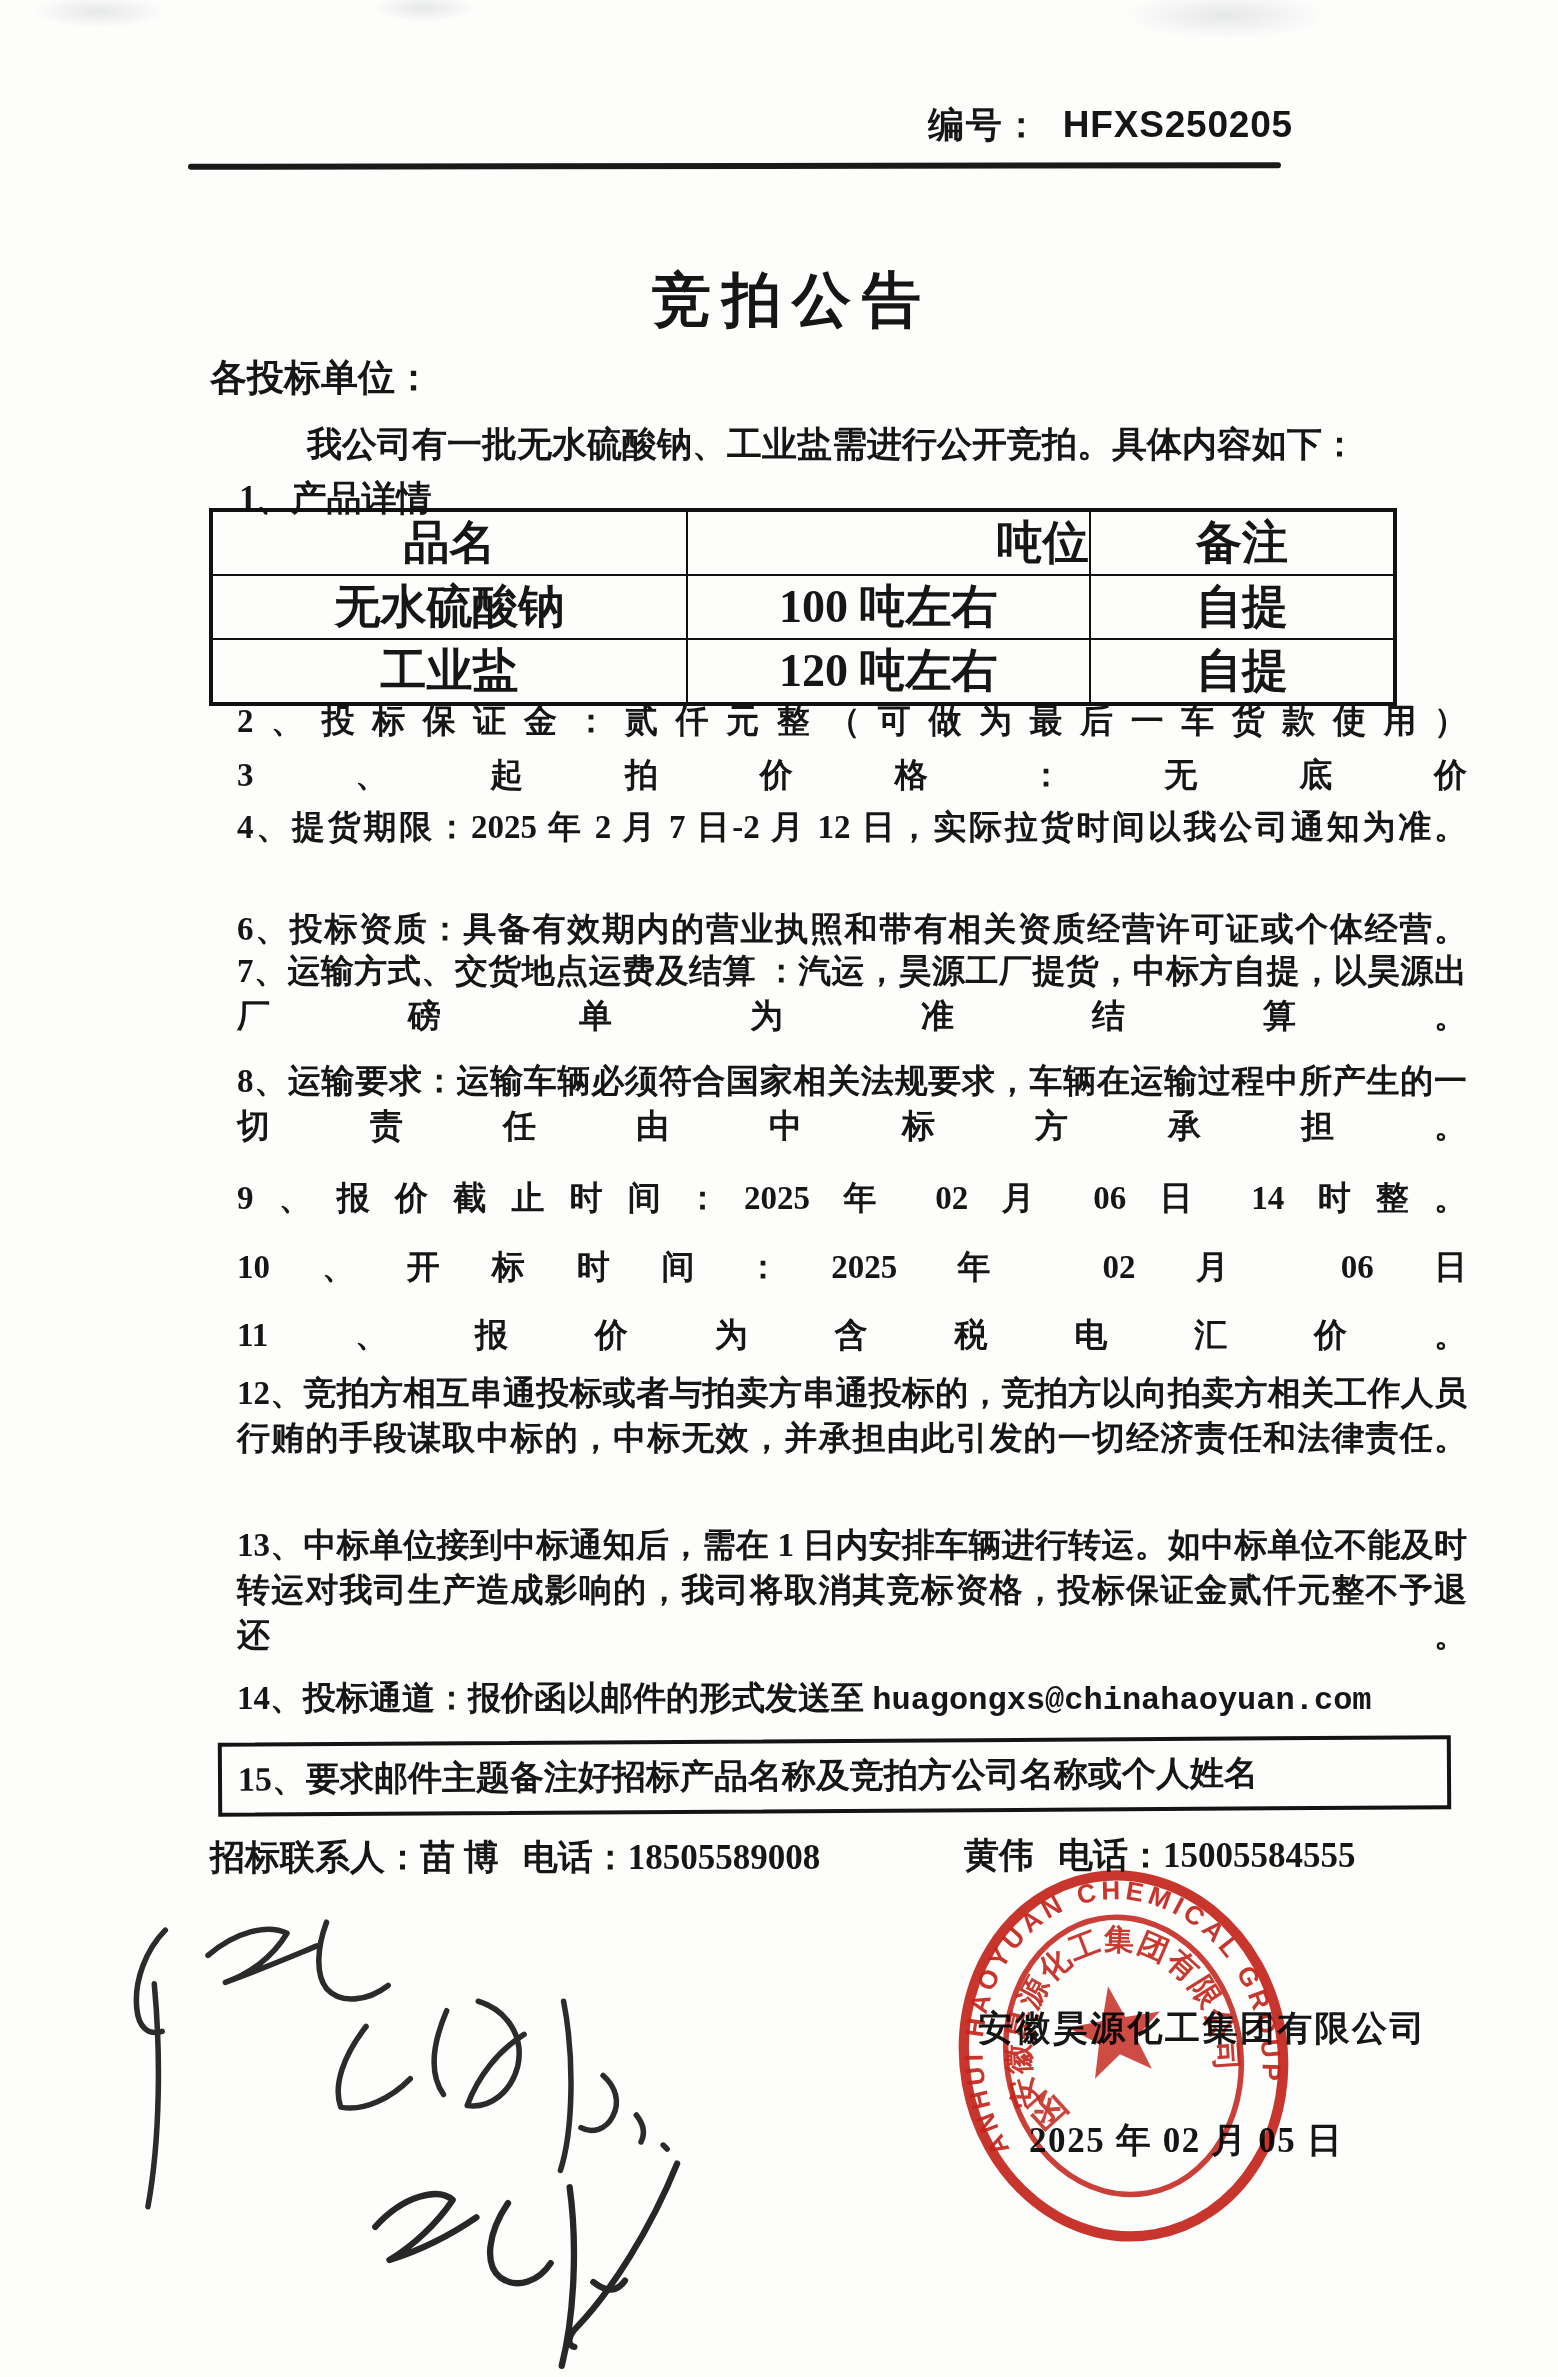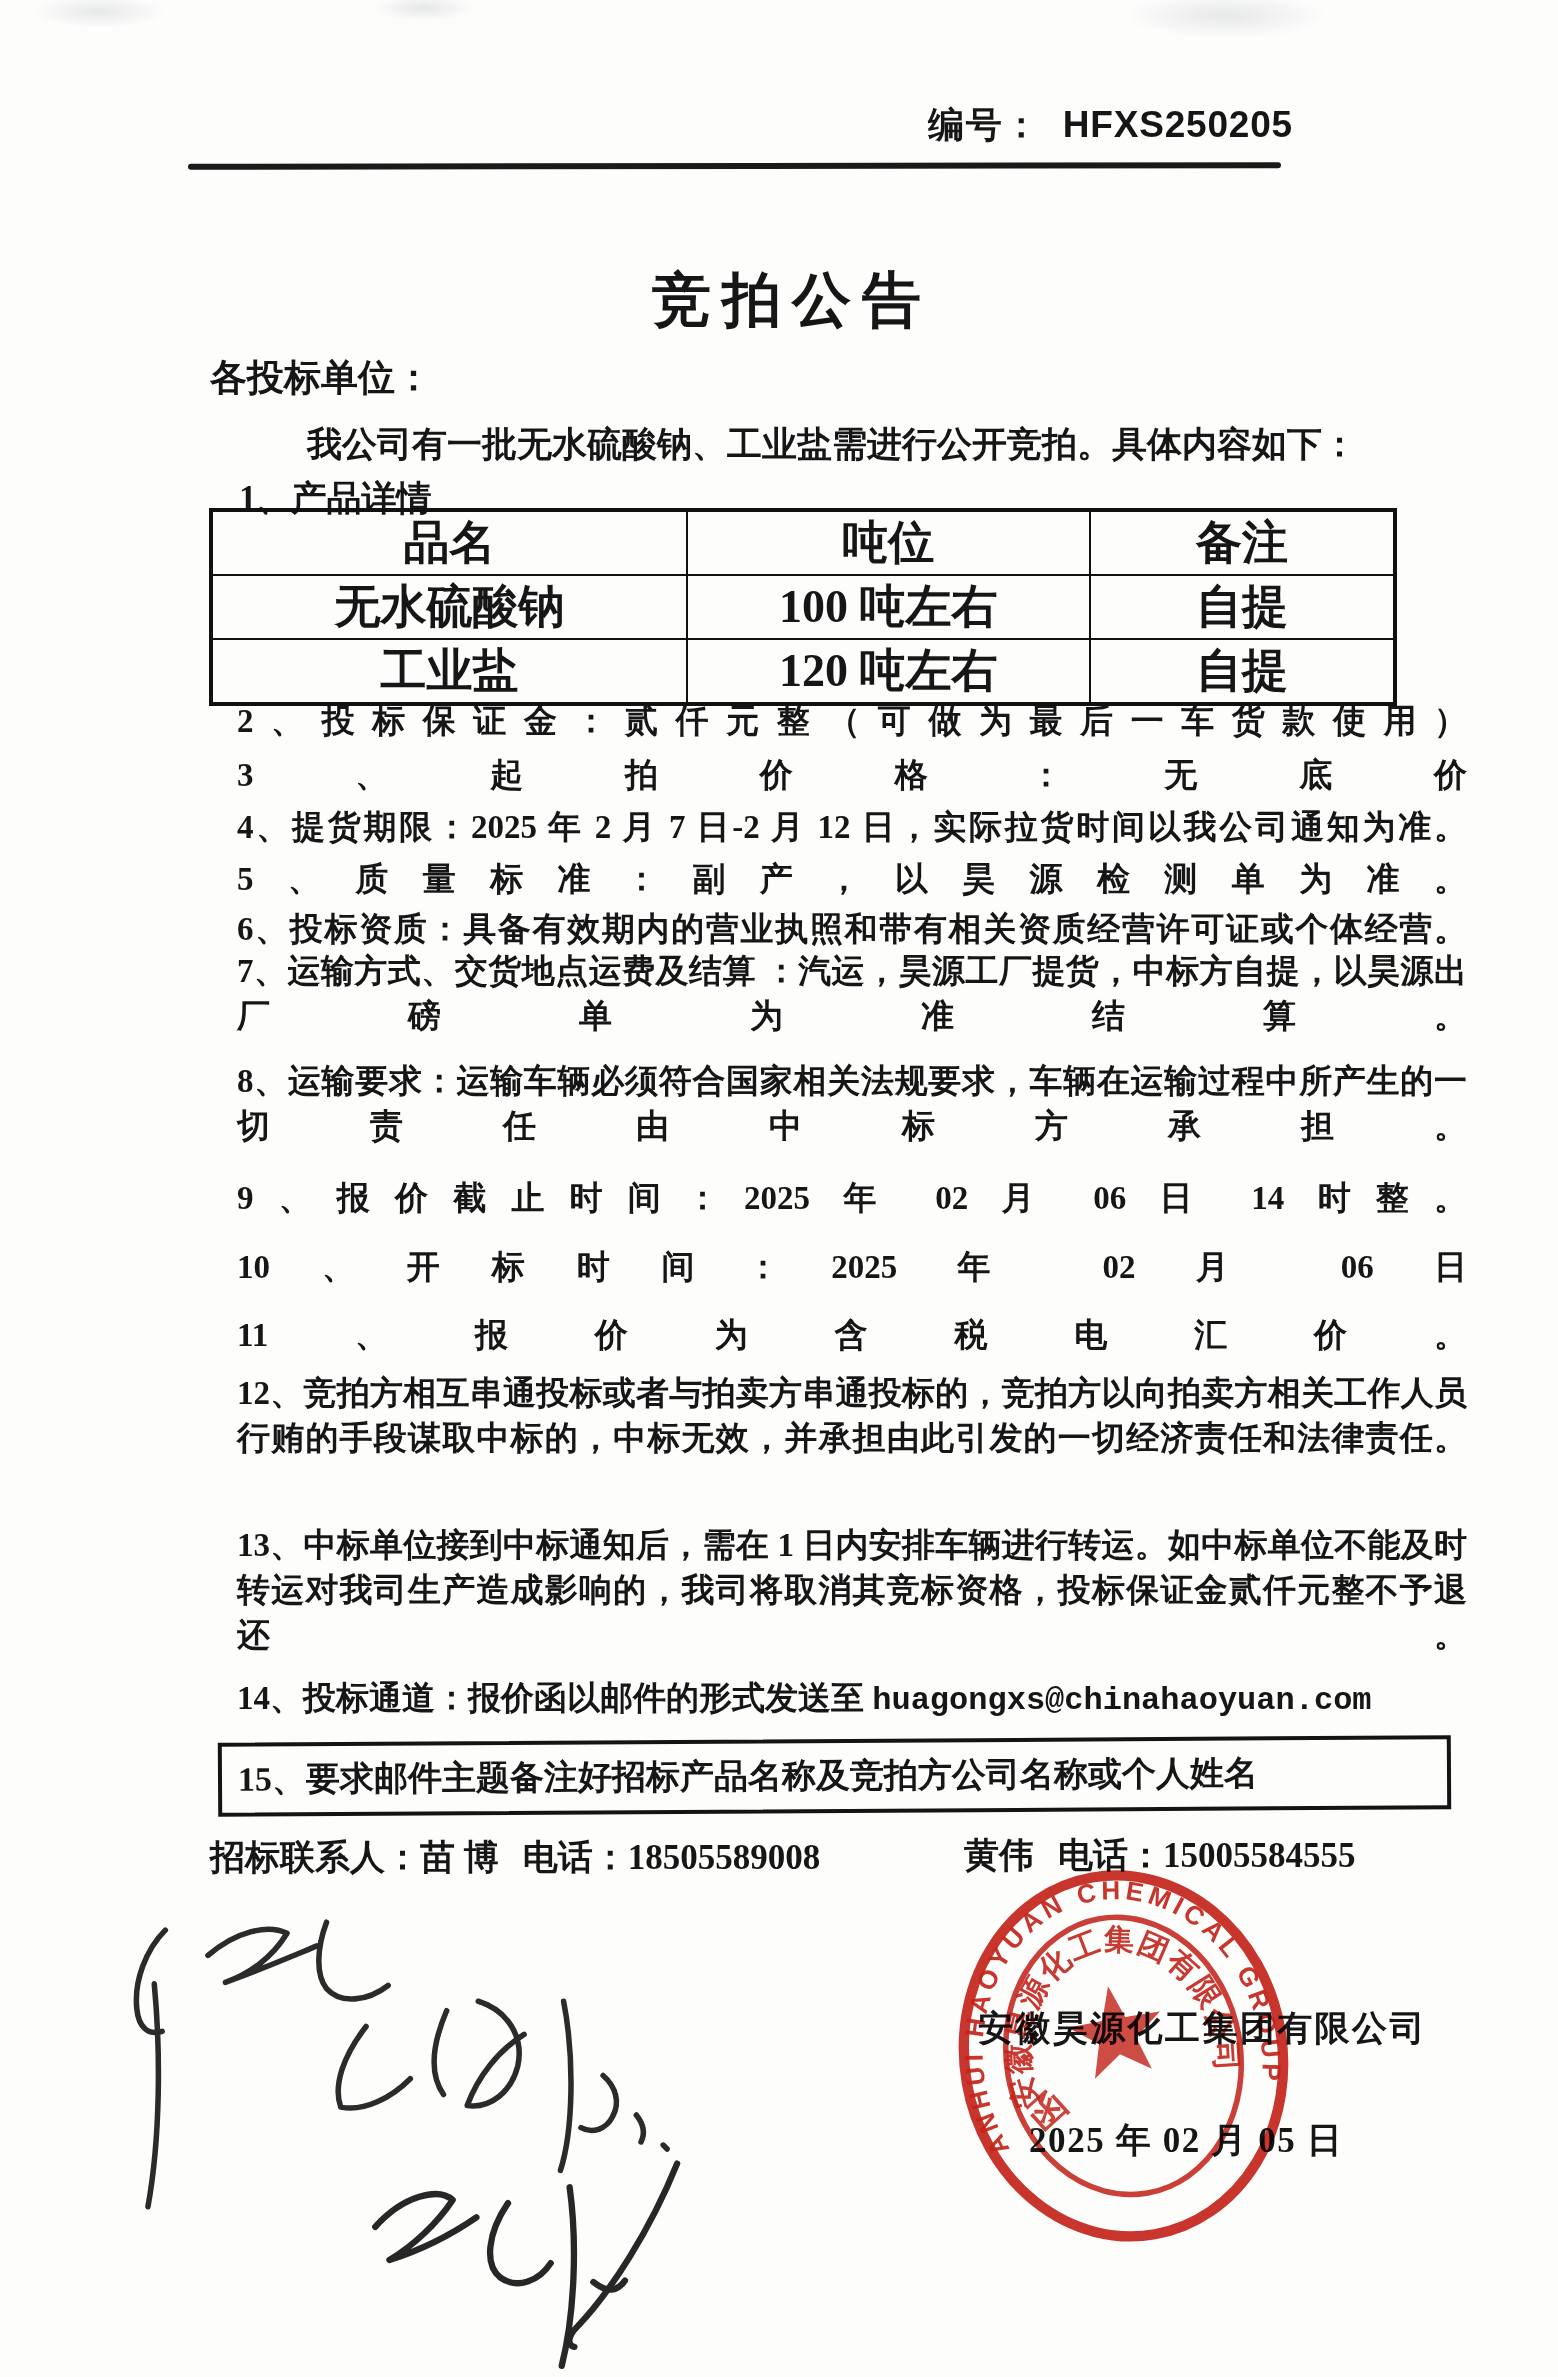--- a/index.html
+++ b/index.html
@@ -45,21 +45,21 @@
     position:absolute;top:508px;left:209px;width:1188px;
     border-collapse:collapse;table-layout:fixed;
     font-size:46px;font-weight:700;text-align:center;
   }
   table.products td,table.products th{
     border:2.4px solid #111;padding:0;vertical-align:middle;
   }
   table.products{border:4px solid #111;}
   table.products tr.hd td{height:57px;}
   table.products tr.rw td{height:60px;}
-  .c1{width:40.2%;} .c2{width:34.1%;} .c3{width:25.7%;}
+  .c1{width:40.2%;} .c2{width:34.1%;text-align:right;} .c3{width:25.7%;}
 
   .item{
     left:237px;width:1230px;
     font-size:33px;font-weight:700;line-height:45px;
     text-align:justify;
   }
   .item:after{content:"";display:inline-block;width:100%;}
   .email{
     font-family:"Liberation Mono","DejaVu Sans Mono",monospace;
     font-size:32px;font-weight:700;letter-spacing:0;
@@ -119,21 +119,20 @@
         <td>工业盐</td>
         <td>120 吨左右</td>
         <td>自提</td>
       </tr>
     </tbody>
   </table>
 
   <div class="abs item" style="top:699px">2、投标保证金：贰仟元整（可做为最后一车货款使用）</div>
   <div class="abs item" style="top:753px">3、起拍价格：无底价</div>
   <div class="abs item" style="top:805px">4、提货期限：2025 年 2 月 7 日-2 月 12 日，实际拉货时间以我公司通知为准。</div>
-  <div class="abs item" style="top:857px">5、质量标准：副产，以昊源检测单为准。</div>
   <div class="abs item" style="top:907px">6、投标资质：具备有效期内的营业执照和带有相关资质经营许可证或个体经营。</div>
   <div class="abs item" style="top:949px">7、运输方式、交货地点运费及结算 ：汽运，昊源工厂提货，中标方自提，以昊源出厂磅单为准结算。</div>
   <div class="abs item" style="top:1059px">8、运输要求：运输车辆必须符合国家相关法规要求，车辆在运输过程中所产生的一切责任由中标方承担。</div>
   <div class="abs item" style="top:1176px">9、报价截止时间：2025 年 02 月 06 日 14 时整。</div>
   <div class="abs item" style="top:1245px">10、开标时间：2025 年 02 月 06 日</div>
   <div class="abs item" style="top:1313px">11、报价为含税电汇价。</div>
   <div class="abs item" style="top:1371px">12、竞拍方相互串通投标或者与拍卖方串通投标的，竞拍方以向拍卖方相关工作人员行贿的手段谋取中标的，中标无效，并承担由此引发的一切经济责任和法律责任。</div>
   <div class="abs item" style="top:1523px">13、中标单位接到中标通知后，需在 1 日内安排车辆进行转运。如中标单位不能及时转运对我司生产造成影响的，我司将取消其竞标资格，投标保证金贰仟元整不予退还。</div>
 
   <div class="abs item" style="top:1676px;text-align:left;"><span>14、投标通道：报价函以邮件的形式发送至 </span><span class="email">huagongxs@chinahaoyuan.com</span></div>

